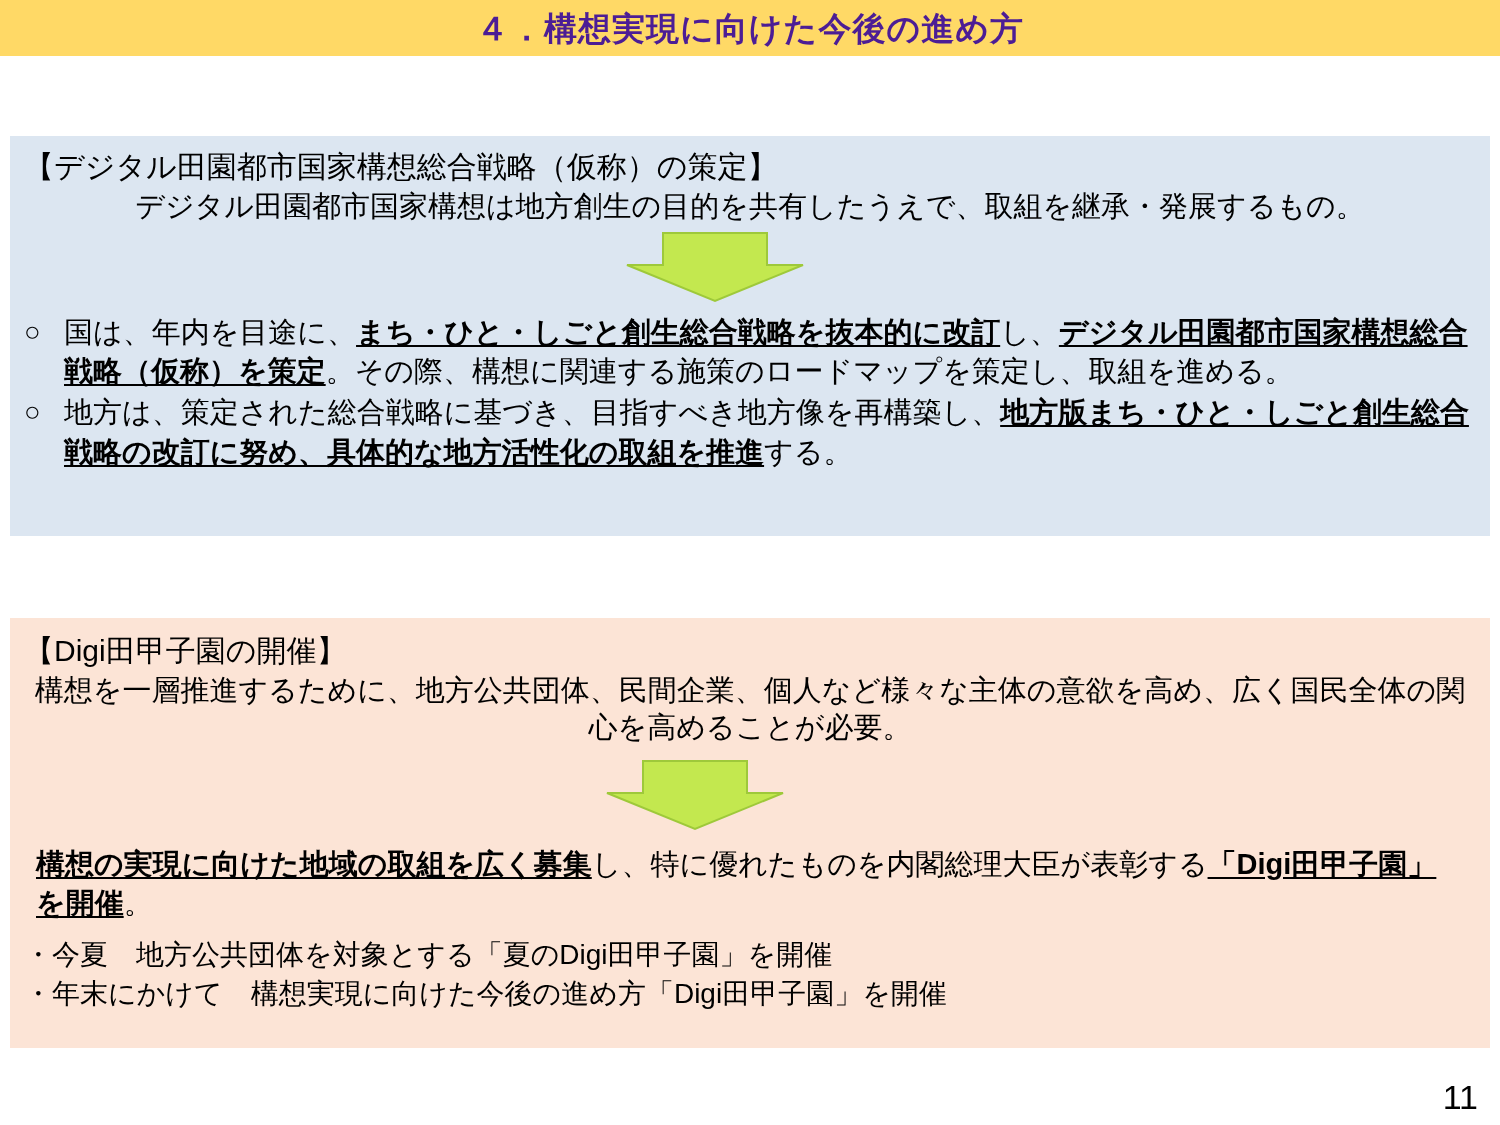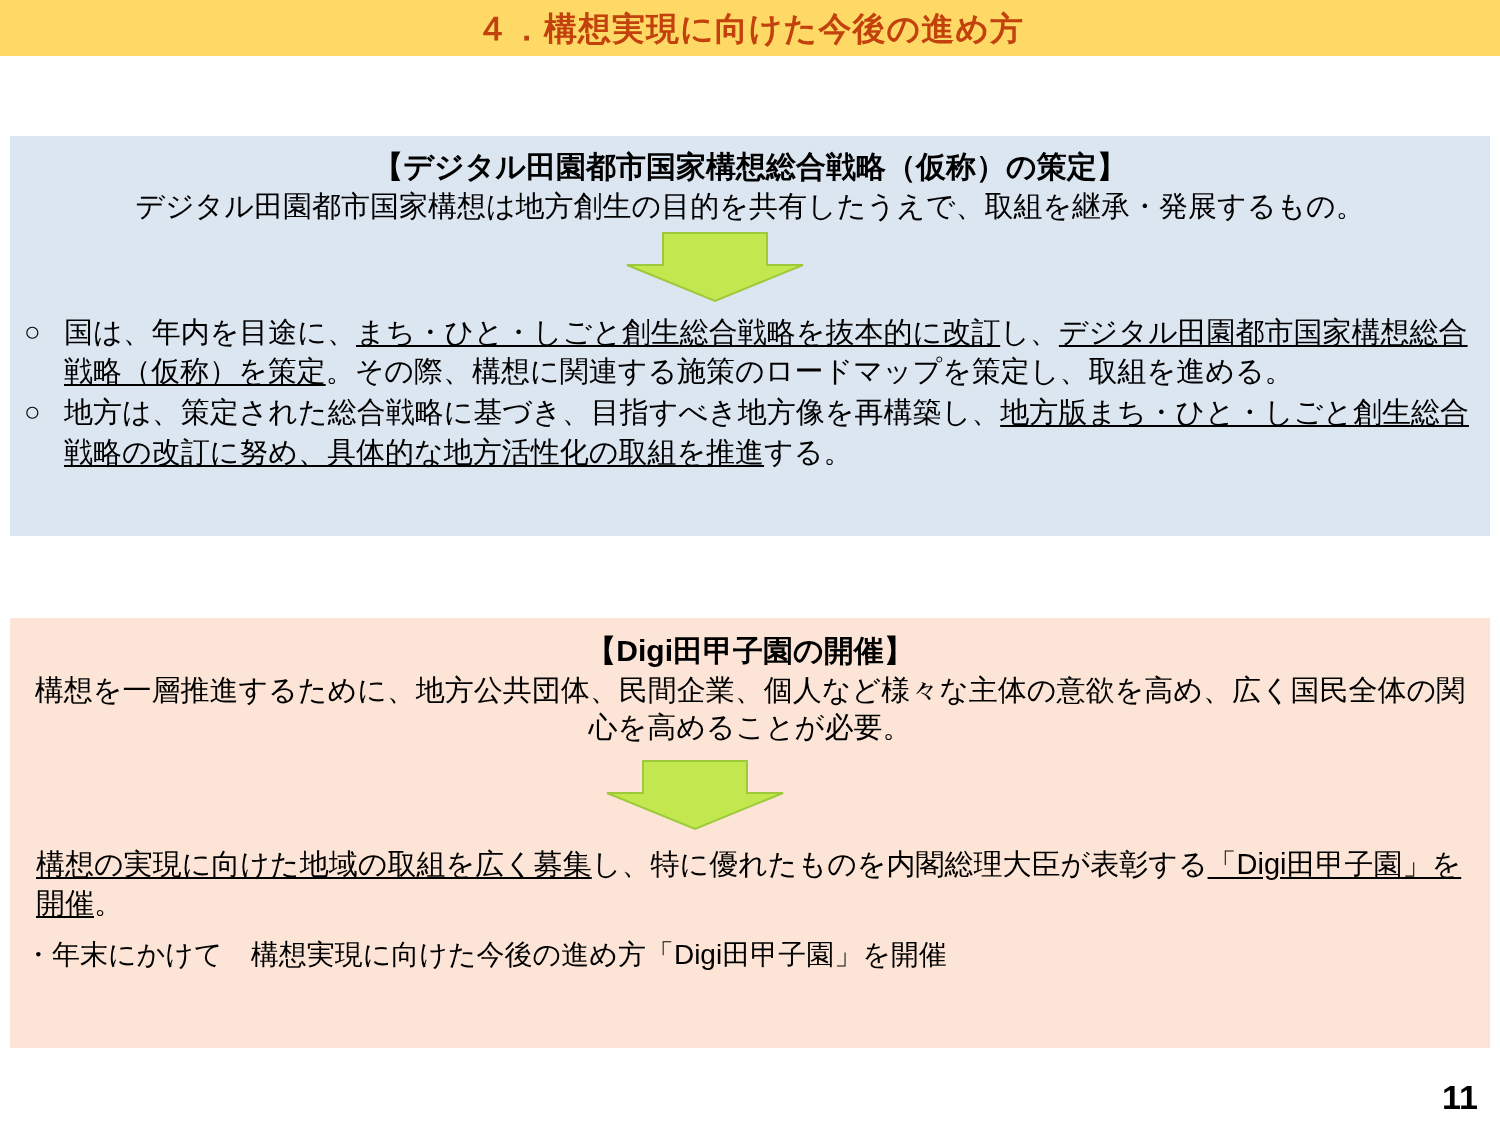--- a/index.html
+++ b/index.html
@@ -29,21 +29,21 @@
     height: 56px;
     background: #ffd966;
     display: flex;
     align-items: center;
     justify-content: center;
   }
   .title-text {
     font-size: 33px;
     font-weight: bold;
     letter-spacing: 1px;
-    color: #c2410c;
+    color: #4c1d95;
     line-height: 1;
   }
   
   .section {
     position: absolute;
     box-sizing: border-box;
   }
   .section-blue {
     left: 10px;
     top: 136px;
@@ -55,24 +55,23 @@
   .section-peach {
     left: 10px;
     top: 618px;
     width: 1480px;
     height: 430px;
     background: #fce4d6;
     padding: 14px 14px 0 14px;
   }
   .head-line {
     font-size: 30px;
-    font-weight: bold;
+    font-weight: normal;
     line-height: 1.25;
     margin: 0 0 2px 0;
-    text-align: center;
   }
   .body-line {
     font-size: 29px;
     line-height: 1.3;
     margin: 0;
     text-align: center;
   }
   
   .arrow-wrap {
     display: flex;
@@ -101,41 +100,41 @@
     line-height: 1.35;
     width: 40px;
     text-align: left;
   }
   .bullet-text {
     flex: 1 1 auto;
     font-size: 29px;
     line-height: 1.35;
   }
   .u-bold {
-    font-weight: normal;
+    font-weight: bold;
     text-decoration: underline;
     text-underline-offset: 3px;
   }
   .para {
     font-size: 29px;
     line-height: 1.35;
     margin: 12px;
   }
   .list-line {
     font-size: 28px;
     line-height: 1.4;
     margin: 0;
   }
   
   .page-number {
     position: absolute;
     right: 22px;
     bottom: 8px;
     font-size: 34px;
-    font-weight: bold;
+    font-weight: normal;
     color: #000;
   }
 </style>
 </head>
 <body>
 
 <div class="slide">
 
   <div class="title-bar">
     <div class="title-text">４．構想実現に向けた今後の進め方</div>
@@ -172,17 +171,18 @@
 
     <div class="arrow-wrap arrow-peach">
       <svg width="180" height="72" viewBox="0 0 180 72">
         <polygon points="38,2 142,2 142,34 178,34 90,70 2,34 38,34" fill="#c3e84f" stroke="#9ec93a" stroke-width="2"></polygon>
       </svg>
     </div>
 
     <p class="para">
       <span class="u-bold">構想の実現に向けた地域の取組を広く募集</span>し、特に優れたものを内閣総理大臣が表彰する<span class="u-bold">「Digi田甲子園」を開催</span>。
     </p>
+    <p class="list-line">・今夏　地方公共団体を対象とする「夏のDigi田甲子園」を開催</p>
     <p class="list-line">・年末にかけて　構想実現に向けた今後の進め方「Digi田甲子園」を開催</p>
   </div>
 
   <div class="page-number">11</div>
 </div>
 
 </body></html>

